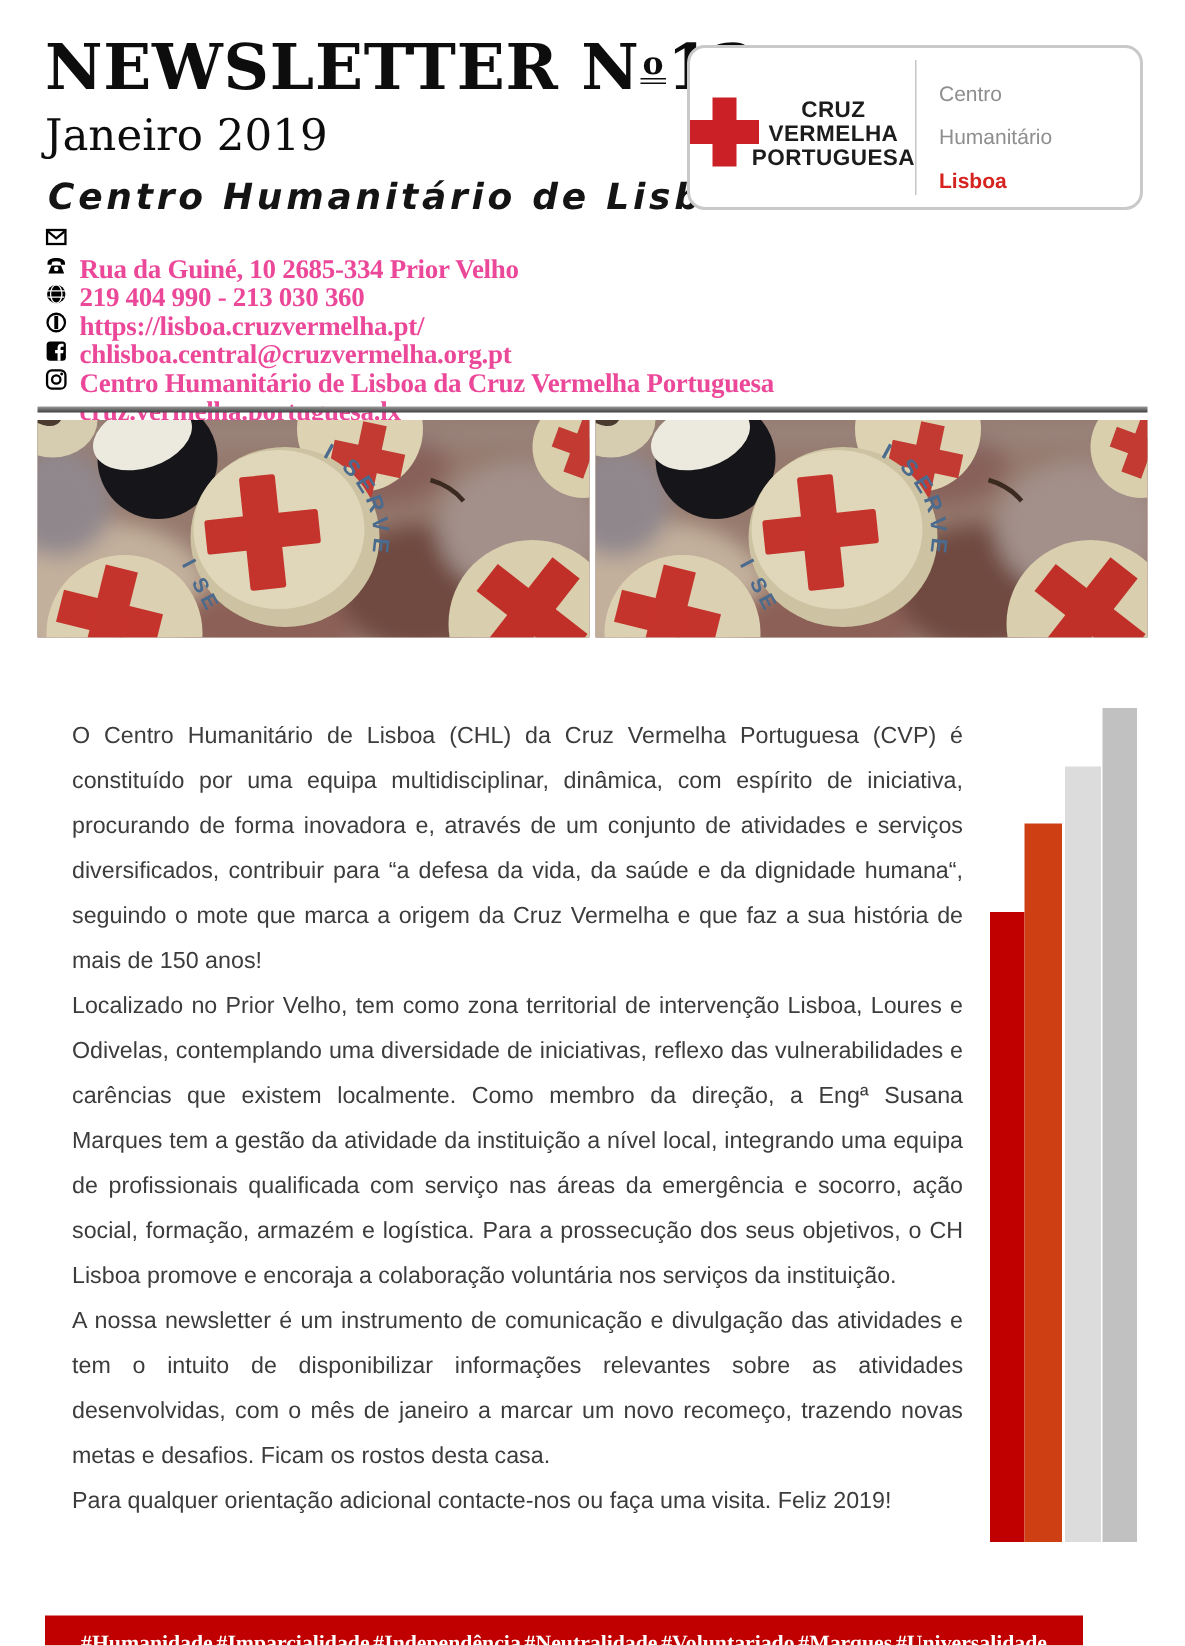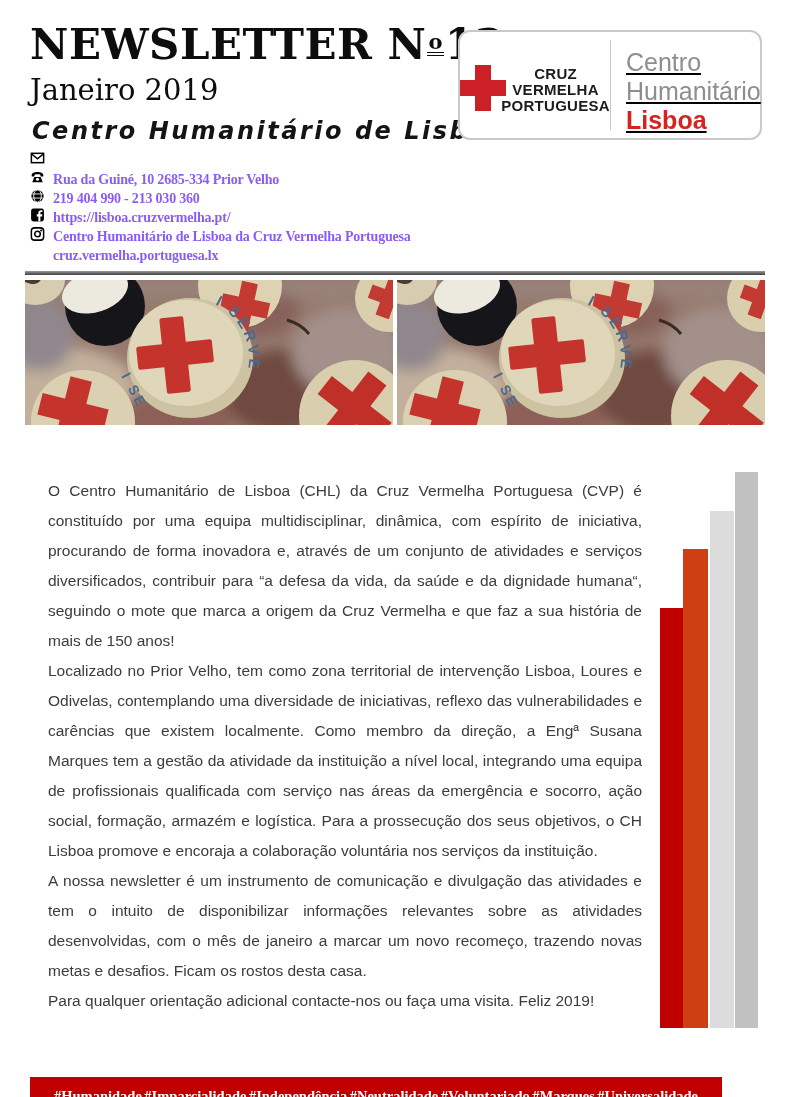--- a/index.html
+++ b/index.html
@@ -19,30 +19,30 @@
   
   .logo-box{position:absolute;left:458px;top:30px;width:304px;height:110px;background:#fff;
             border:2px solid #c9c9c9;border-radius:12px;box-sizing:border-box;display:flex;align-items:stretch;}
   .logo-left{width:150px;display:flex;flex-direction:row;align-items:center;padding-top:9px;}
   .logo-cross{position:relative;width:46px;height:46px;margin-bottom:4px;}
   .logo-cross .h,.logo-cross .v{position:absolute;background:#cb2026;}
   .logo-cross .h{left:0;top:15px;width:46px;height:16px;}
   .logo-cross .v{left:15px;top:0;width:16px;height:46px;}
   .logo-org{font-weight:800;font-size:15px;line-height:16px;letter-spacing:.3px;color:#1c1c1c;text-align:center;}
   .logo-divider{width:0;border-left:1px solid #c6c6c6;height:90px;align-self:center;}
-  .logo-right{padding:16px 0 0 15px;font-size:25px;line-height:29px;text-decoration:underline;}
+  .logo-right{padding:16px 0 0 15px;font-size:14px;line-height:29px;}
   .logo-right .gray{color:#8e8e8e;}
   .logo-right .red{color:#d6231f;font-weight:700;}
 
   
   .contacts{position:absolute;left:30px;top:148px;}
   .contact-row{display:flex;align-items:center;height:19px;}
   .contact-row .cicon{width:15px;height:14px;margin-right:8px;flex:0 0 15px;display:flex;align-items:center;}
-  .contact-row .ctext{font-family:"Liberation Serif",serif;font-weight:700;font-size:14px;
-                      letter-spacing:-.2px;color:#8b5cf6;white-space:nowrap;margin-top:44px;}
+  .contact-row .ctext{font-family:"Liberation Serif",serif;font-weight:700;font-size:18px;
+                      letter-spacing:-.2px;color:#ec4899;white-space:nowrap;margin-top:44px;}
 
   
   .rule{position:absolute;left:25px;top:271px;width:740px;height:4px;
         background:linear-gradient(to bottom,#9a9a9a,#3f3f3f);}
   .photo-banner{position:absolute;left:25px;top:280px;width:740px;height:145px;display:flex;gap:4px;}
   .photo-half{flex:1 1 0;overflow:hidden;background:#95796d;}
   .photo-half svg{display:block;width:100%;height:100%;}
 
   
   .body-text{position:absolute;left:48px;top:476px;width:594px;color:#3c3c3c;
@@ -119,20 +119,29 @@
     <div class="contact-row">
       <span class="cicon">
         <svg viewBox="0 0 24 24" width="15" height="14">
             <circle cx="12" cy="12" r="10.5" fill="#000"></circle>
             <path d="M12,1.5 a6.5,10.5 0 0 0 0,21 M12,1.5 a6.5,10.5 0 0 1 0,21 M2.2,8.5 h19.6 M2.8,15.5 h18.4" stroke="#fff" stroke-width="1.5" fill="none"></path>
           </svg>
       </span>
       <span class="ctext">https://lisboa.cruzvermelha.pt/</span>
     </div>
 
+    <div class="contact-row">
+      <span class="cicon">
+        <svg viewBox="0 0 24 24" width="15" height="14">
+            <circle cx="12" cy="12" r="10" fill="none" stroke="#000" stroke-width="2.6"></circle>
+            <rect x="9.8" y="4.5" width="4.4" height="15" fill="#000"></rect>
+          </svg>
+      </span>
+      <span class="ctext">chlisboa.central@cruzvermelha.org.pt</span>
+    </div>
 
     <div class="contact-row">
       <span class="cicon">
         <svg viewBox="0 0 24 24" width="15" height="14">
             <rect x="1" y="1" width="22" height="22" rx="4" fill="#000"></rect>
             <path d="M13.5,23 v-8.5 h-2.8 v-3.6 h2.8 V8.3 c0,-2.9 1.7,-4.5 4.4,-4.5 c1.2,0 2.2,.1 2.5,.15 v3.1 h-1.8 c-1.4,0 -1.7,.7 -1.7,1.7 v2.15 h3.4 l-.45,3.6 h-2.95 V23 Z" fill="#fff"></path>
           </svg>
       </span>
       <span class="ctext">Centro Humanitário de Lisboa da Cruz Vermelha Portuguesa</span>
     </div>

